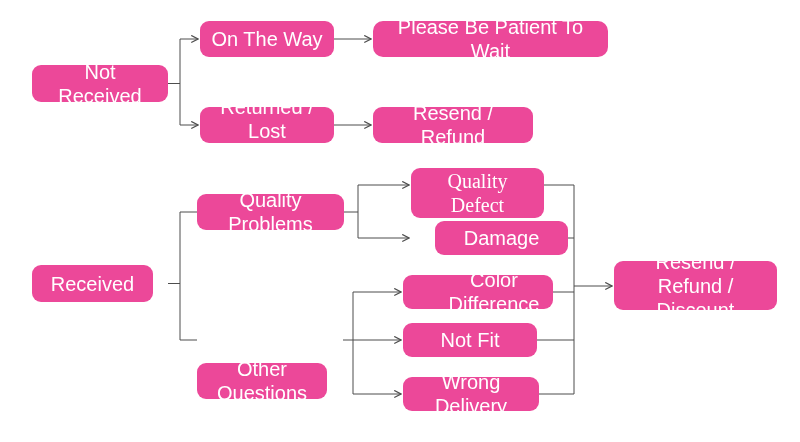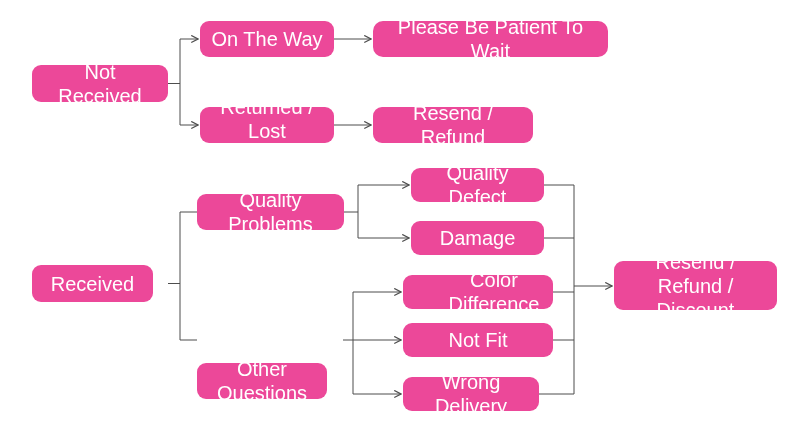--- a/index.html
+++ b/index.html
@@ -38,24 +38,24 @@
   }
   
   .n-not-received      { left: 32px;  top: 65px;  width: 136px; height: 37px; }
   .n-on-the-way        { left: 200px; top: 21px;  width: 134px; height: 36px; }
   .n-please-wait       { left: 373px; top: 21px;  width: 235px; height: 36px; border-radius: 10px; }
   .n-returned-lost     { left: 200px; top: 107px; width: 134px; height: 36px; align-items: flex-end; }
   .n-resend-refund     { left: 373px; top: 107px; width: 160px; height: 36px; }
   .n-received          { left: 32px;  top: 265px; width: 121px; height: 37px; }
   .n-quality-problems  { left: 197px; top: 194px; width: 147px; height: 36px; }
   .n-other-questions   { left: 197px; top: 322px; width: 130px; height: 36px; margin-top: 41px; }
-  .n-quality-defect    { left: 411px; top: 168px; width: 133px; height: 34px; }
-  .n-damage            { left: 411px; top: 221px; width: 133px; height: 34px; text-align: center; }
+  .n-quality-defect    { left: 411px; top: 168px; width: 133px; height: 50px; font-family: Liberation Serif, serif; }
+  .n-damage            { left: 435px; top: 221px; width: 133px; height: 34px; text-align: center; }
   .n-color-difference  { left: 403px; top: 275px; width: 150px; height: 34px; padding-left: 40px; }
-  .n-not-fit           { left: 403px; top: 323px; width: 150px; height: 34px; }
+  .n-not-fit           { left: 403px; top: 323px; width: 134px; height: 34px; }
   .n-wrong-delivery    { left: 403px; top: 377px; width: 136px; height: 34px; }
   .n-resend-discount   { left: 614px; top: 261px; width: 163px; height: 49px; }
 </style>
 </head>
 <body>
 
 <div class="canvas">
 
   <svg class="connectors" viewBox="0 0 800 442" xmlns="http://www.w3.org/2000/svg">
     <defs>

